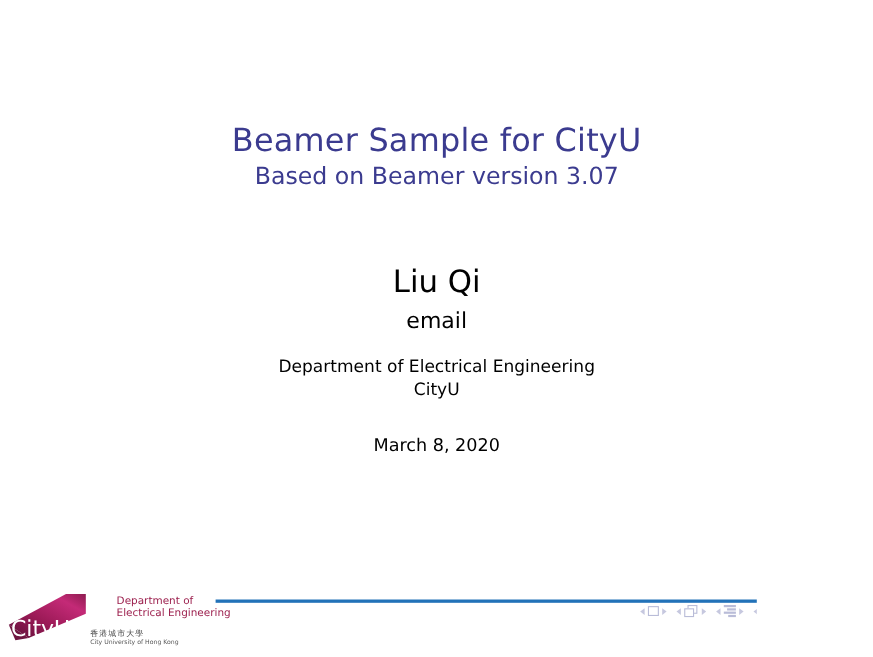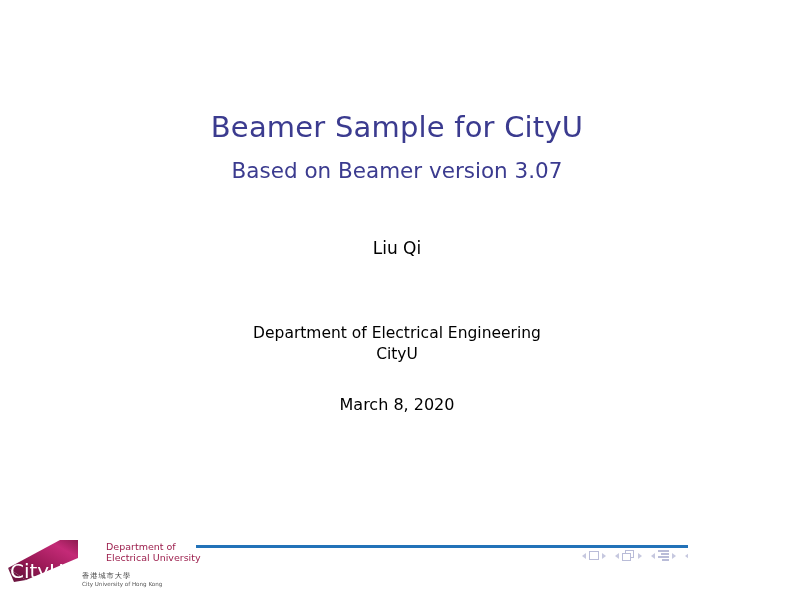--- a/index.html
+++ b/index.html
@@ -29,36 +29,36 @@
   .title {
     font-size: 29px;
     color: #3b3b8f;
     letter-spacing: 0.2px;
     line-height: 1.1;
     font-weight: normal;
   }
   .subtitle {
     font-size: 21.5px;
     color: #3b3b8f;
-    margin-top: 15px;
+    margin-top: 5px;
     line-height: 1.1;
     font-weight: normal;
   }
 
   
   .authorblock {
     position: absolute;
     left: 0;
     top: 236px;
     width: 794px;
     text-align: center;
     color: #000000;
   }
   .author-name {
-    font-size: 17px;
+    font-size: 28px;
     line-height: 1.45;
   }
   .author-email {
     font-size: 20px;
     line-height: 1.45;
   }
 
   
   .instituteblock {
     position: absolute;
@@ -233,20 +233,21 @@
 
 <div id="slide">
 
   <div class="titleblock">
     <div class="title">Beamer Sample for CityU</div>
     <div class="subtitle">Based on Beamer version 3.07</div>
   </div>
 
   <div class="authorblock">
     <div class="author-name">Liu Qi</div>
+    <div class="author-email">email</div>
   </div>
 
   <div class="instituteblock">
     <div class="institute-line">Department of Electrical Engineering</div>
     <div class="institute-line">CityU</div>
   </div>
 
   <div class="dateblock">
     <div class="date-text">March 8, 2020</div>
   </div>
@@ -266,21 +267,21 @@
               <stop offset="100%" stop-color="#8e1c50"></stop>
             </linearGradient>
           </defs>
           <path d="M 2 30 L 54 2 L 72 2 L 72 20 L 20 42 Z" fill="url(#gmag)"></path>
           <path d="M 2 30 L 20 42 L 8 44 Z" fill="#6e1540"></path>
           <text x="4" y="40" font-family="DejaVu Sans, sans-serif" font-size="20" font-weight="500" fill="#ffffff">CityU</text>
         </svg>
       </div>
       <div class="logo-text">
         <div class="dept-line">Department of</div>
-        <div class="dept-line">Electrical University</div>
+        <div class="dept-line">Electrical Engineering</div>
         <div class="uni-cn">香港城市大學</div>
         <div class="uni-en">City University of Hong Kong</div>
       </div>
     </div>
 
     <div class="navsyms">
 
       <div class="navgroup">
         <div class="tri left"></div>
         <div class="sym-slide"></div>

